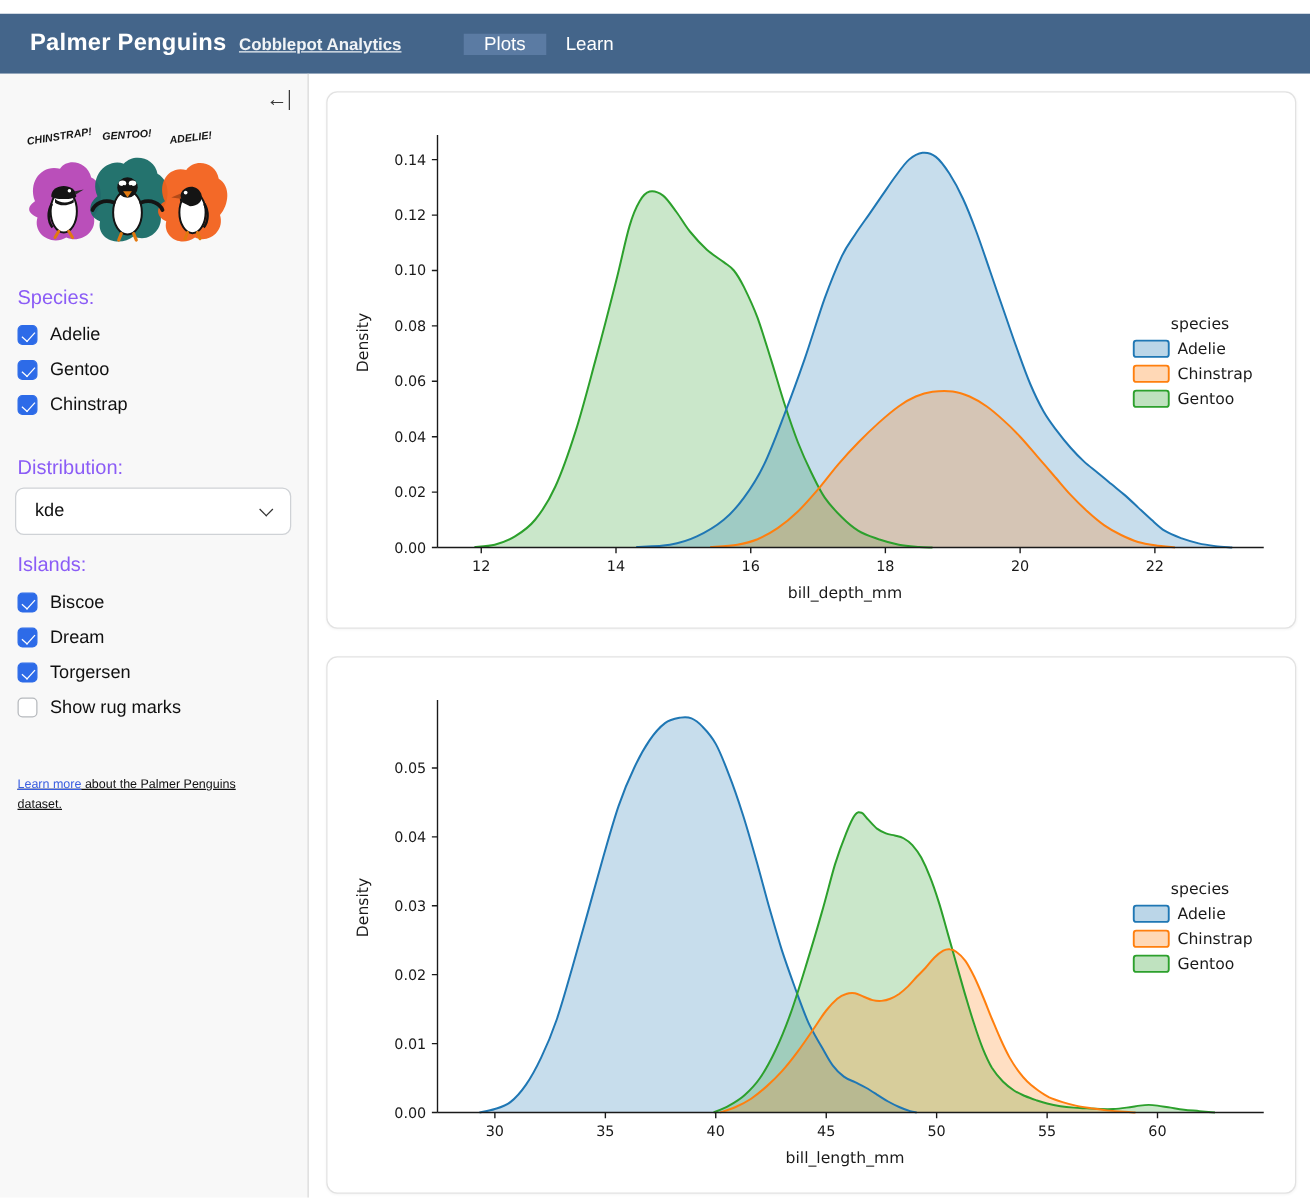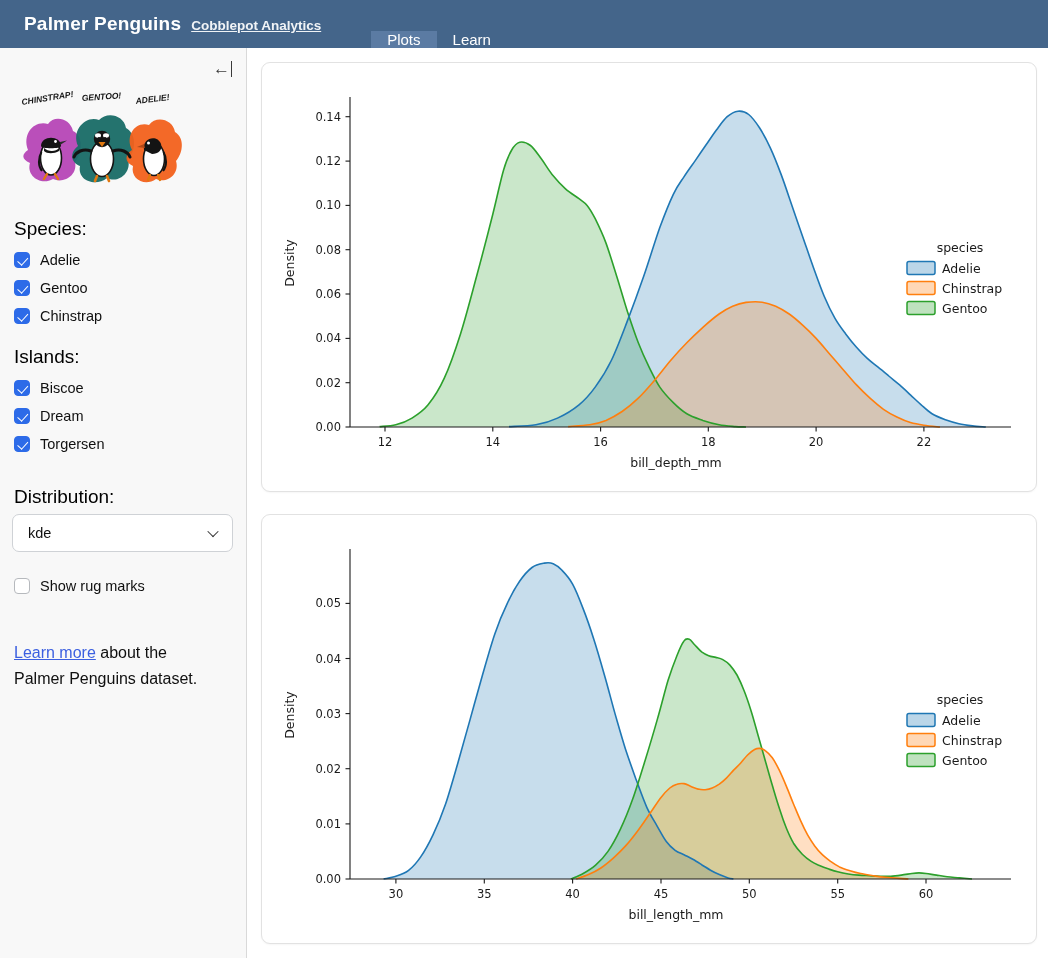--- a/index.html
+++ b/index.html
@@ -1,46 +1,46 @@
 <!DOCTYPE html>
 <html style="--navbar-bg: #44658a; --navbar-active: #5b7ba3; --sidebar-bg: #f8f8f8; --accent: #2d6be8; --link: #3b5fe0; --splash1: #b440b4; --splash2: #186b66; --splash3: #f2611c;"><head>
 <meta charset="utf-8">
 <style>
   * { margin:0; padding:0; box-sizing:border-box; }
   html,body { width:1048px; background:#fff; font-family:"Liberation Sans", sans-serif; }
   body { height:958px; overflow:hidden; }
 
   
-  .navbar { height:48px; background:var(--navbar-bg); display:flex; align-items:flex-end; color:#fff; }
+  .navbar { height:48px; background:var(--navbar-bg); display:flex; align-items:center; color:#fff;margin-top:11px; }
   .brand { display:flex; align-items:baseline; padding-left:24px; align-self:center; }
   .brand-title { font-size:19px; font-weight:bold; letter-spacing:.2px; }
   .brand-sub { font-size:13.5px; font-weight:bold; color:rgba(255,255,255,.92); margin-left:10px;text-decoration:underline; }
   .nav-tabs { display:flex; margin-left:50px; }
   .nav-tab { padding:0 16px; display:flex; align-items:center; font-size:15px; color:#fff; cursor:pointer; }
   .nav-tab.active { background:var(--navbar-active); }
 
   
   .layout { display:flex; height:910px; }
   .sidebar { width:247px; background:var(--sidebar-bg); border-right:1px solid #d9d9d9; padding:12px 12px 12px 12px; position:relative; flex:none; }
   .main { flex:1; padding:14px 11px 14px 14px; display:flex; flex-direction:column; gap:22px; background:#fff; }
 
   
   .collapse-btn { position:absolute; top:12px; right:14px; background:none; border:none; cursor:pointer; color:#3a3a3a; font-size:17px; line-height:1; display:inline-flex; align-items:center; }
   .collapse-btn::after { content:""; height:16px; border-right:1.6px solid #3a3a3a; margin-left:1px; }
   .artwork { margin:28px 0 6px 2px; }
-  .group-label { font-size:19px; color:#000000; margin:16px 0 6px 2px; }
+  .group-label { font-size:16px; color:#8b5cf6; margin:16px 0 6px 2px; }
   .check-row { display:flex; align-items:center; gap:10px; margin:0 0 0 2px; height:28px; cursor:pointer; }
   .cb { width:16px; height:16px; border-radius:4px; border:1px solid #b6b9bd; background:#fff; flex:none; position:relative; }
   .cb.checked { background:var(--accent); border-color:var(--accent); }
   .cb.checked::after { content:""; position:absolute; left:5px; top:2.2px; width:4.5px; height:8.5px; border:solid #fff; border-width:0 1.9px 1.9px 0; transform:rotate(42deg); }
   .cb-label { font-size:14.5px; color:#101010; }
   .select-box { margin:6px 0 0 0; width:221px; height:38px; background:#fff; border:1px solid #cfd2d6; border-radius:7px; display:flex; align-items:center; justify-content:space-between; padding:0 15px; font-size:14.5px; color:#101010; cursor:pointer; }
   .chevron-down-icon { width:8px; height:8px; border-right:1.7px solid #333; border-bottom:1.7px solid #333; transform:rotate(45deg) translate(-1px,-1px); }
-  .rug-row { margin-top:20px; }
-  .footer-note { margin:40px 0 0 2px; font-size:16px; line-height:1.6; color:#101010; width:198px; }
+  .rug-row { }
+  .footer-note { margin:40px 0 0 2px; font-size:10px; line-height:1.6; color:#101010; width:198px;text-decoration:underline; }
   .footer-note a { color:var(--link); text-decoration:underline; cursor:pointer; }
 
   
   .card { height:430px; border:1px solid #e2e2e2; border-radius:9px; background:#fff; padding:8px; box-shadow:0 1px 2px rgba(0,0,0,.04); }
   .chart { width:757px; height:412px; }
   .chart svg { display:block; font-family:"DejaVu Sans", sans-serif; }
 </style>
 </head>
 <body>
 
@@ -118,44 +118,44 @@
             <span class="cb checked"></span>
             <span class="cb-label">Gentoo</span>
           </label>
           <label class="check-row">
             <span class="cb checked"></span>
             <span class="cb-label">Chinstrap</span>
           </label>
         </div>
     </div>
 
-    <div class="group">
-      <div class="group-label">Islands:</div>
-      <div id="islands-checks">
-          <label class="check-row">
-            <span class="cb checked"></span>
-            <span class="cb-label">Biscoe</span>
-          </label>
-          <label class="check-row">
-            <span class="cb checked"></span>
-            <span class="cb-label">Dream</span>
-          </label>
-          <label class="check-row">
-            <span class="cb checked"></span>
-            <span class="cb-label">Torgersen</span>
-          </label>
-        </div>
-    </div>
-
     <div class="group" style="margin-top:28px;">
       <div class="group-label">Distribution:</div>
       <div class="select-box">
         <span>kde</span>
         <span class="chevron-down-icon"></span>
       </div>
+    </div>
+
+    <div class="group">
+      <div class="group-label">Islands:</div>
+      <div id="islands-checks">
+          <label class="check-row">
+            <span class="cb checked"></span>
+            <span class="cb-label">Biscoe</span>
+          </label>
+          <label class="check-row">
+            <span class="cb checked"></span>
+            <span class="cb-label">Dream</span>
+          </label>
+          <label class="check-row">
+            <span class="cb checked"></span>
+            <span class="cb-label">Torgersen</span>
+          </label>
+        </div>
     </div>
 
     <label class="check-row rug-row">
       <span class="cb"></span>
       <span class="cb-label">Show rug marks</span>
     </label>
 
     <p class="footer-note"><a>Learn more</a><span> about the Palmer Penguins dataset.</span></p>
   </aside>
 

